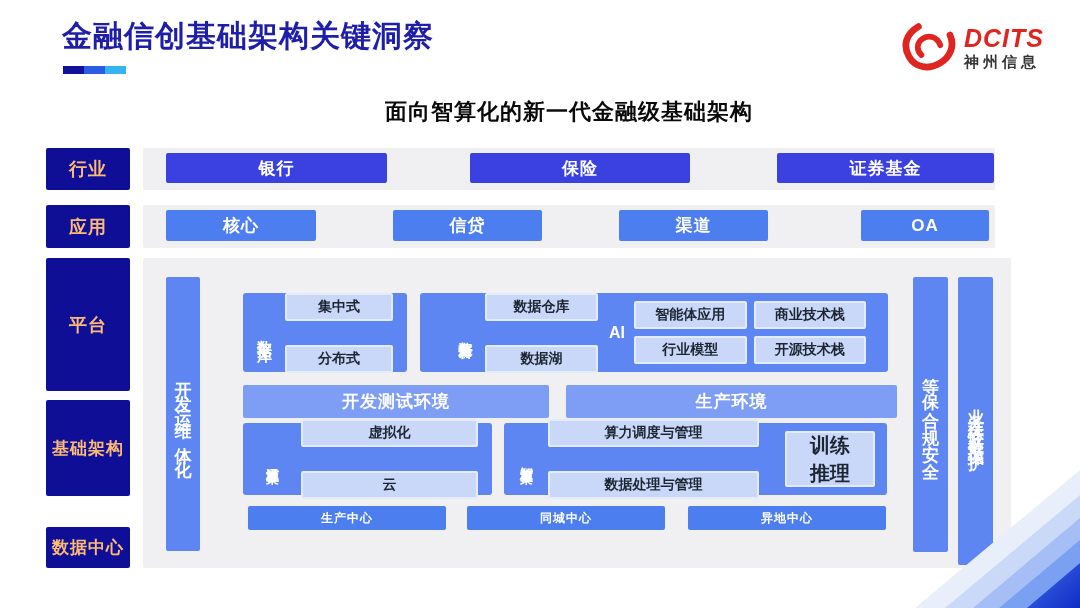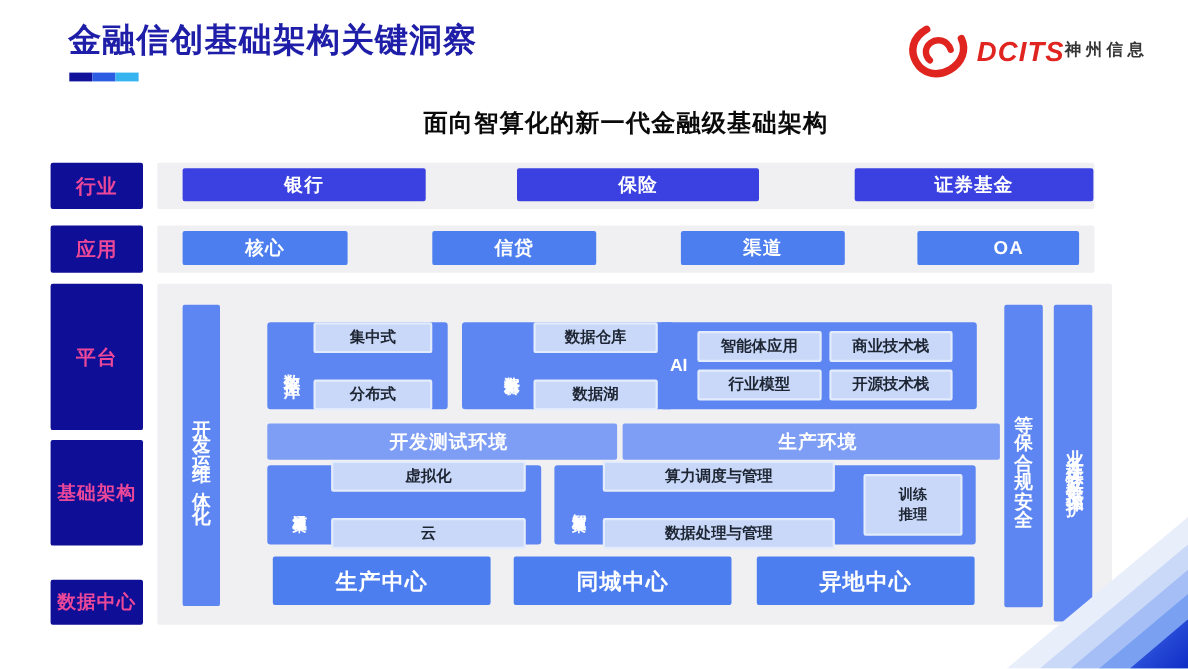--- a/index.html
+++ b/index.html
@@ -10,30 +10,30 @@
   
   .page-title{
     position:absolute;left:62px;top:16px;font-size:30px;font-weight:bold;
     color:#1e1ea8;letter-spacing:1px;white-space:nowrap;
   }
   .useg{position:absolute;top:66px;height:8px;width:21px;}
   #useg1{left:63px;background:#11119b;}
   #useg2{left:84px;background:#2b5ce2;}
   #useg3{left:105px;background:#35b4ef;}
   .logo{position:absolute;right:36px;top:18px;display:flex;align-items:center;gap:6px;}
-  .logo-text{display:flex;flex-direction:row;justify-content:center;}
+  .logo-text{display:flex;flex-direction:column;justify-content:center;}
   .logo-brand{font-size:25px;font-weight:bold;font-style:italic;color:#e0241f;letter-spacing:1px;line-height:1;}
   .logo-company{font-size:15px;font-weight:bold;color:#353535;letter-spacing:4px;margin-top:3px;line-height:1;}
   .subtitle{
     position:absolute;left:143px;top:97px;width:852px;text-align:center;
     font-size:22px;font-weight:bold;color:#0a0a0a;letter-spacing:1px;
   }
   
   .side-box{
-    position:absolute;left:46px;width:84px;background:#0e0e96;color:#ec4899;
+    position:absolute;left:46px;width:84px;background:#0e0e96;color:#fdba74;
     font-weight:bold;font-size:18px;display:flex;align-items:center;justify-content:center;
     border-radius:2px;letter-spacing:1px;z-index:2;
   }
   #sb-industry{top:148px;height:42px;}
   #sb-app{top:205px;height:43px;}
   #sb-platform{top:258px;height:133px;}
   #sb-infra{top:400px;height:96px;font-size:17px;}
   #sb-dc{top:527px;height:41px;font-size:17px;}
   
   .strip{position:absolute;left:143px;width:852px;background:#f0f0f2;border-radius:2px;z-index:0;}
@@ -42,21 +42,21 @@
   #panel{position:absolute;left:143px;top:258px;width:868px;height:310px;background:#f0f0f2;border-radius:2px;z-index:0;}
   
   .blockbtn{
     position:absolute;color:#fff;font-weight:bold;display:flex;align-items:center;
     justify-content:center;border-radius:2px;z-index:2;
   }
   .btn-ind{top:153px;height:30px;background:#3a41e0;font-size:17px;letter-spacing:1px;}
   #bi-1{left:166px;width:221px;} #bi-2{left:470px;width:220px;} #bi-3{left:777px;width:217px;}
   .btn-app{top:210px;height:31px;background:#4c7ef0;font-size:17px;letter-spacing:1px;}
   #ba-1{left:166px;width:150px;} #ba-2{left:393px;width:149px;}
-  #ba-3{left:619px;width:149px;} #ba-4{left:834px;width:128px;padding-left:19px;}
+  #ba-3{left:619px;width:149px;} #ba-4{left:861px;width:128px;}
   
   .vbar{
     position:absolute;background:#5d86f2;color:#fff;writing-mode:vertical-rl;
     text-orientation:upright;display:flex;align-items:center;justify-content:center;
     font-weight:bold;border-radius:2px;z-index:2;
   }
   #devops-bar{left:166px;top:277px;width:34px;height:274px;font-size:17px;letter-spacing:13px;}
   #security-bar{left:913px;top:277px;width:35px;height:275px;font-size:17px;letter-spacing:17px;}
   #continuity-bar{left:958px;top:277px;width:35px;height:288px;font-size:16px;letter-spacing:5px;}
   
@@ -77,33 +77,33 @@
   #g-db .vlabel{flex:0 0 42px;font-size:15px;}
   #g-da{left:420px;top:293px;width:165px;height:79px;padding-left:27px;}
   #g-da .vlabel{flex:0 0 38px;font-size:14px;letter-spacing:1px;}
   #g-ai{left:600px;top:293px;width:288px;height:79px;}
   #g-gc{left:243px;top:423px;width:249px;height:72px;}
   #g-gc .vlabel{flex:0 0 58px;font-size:13px;letter-spacing:1px;}
   #g-ic{left:504px;top:423px;width:383px;height:72px;}
   #g-ic .vlabel{flex:0 0 44px;font-size:13px;letter-spacing:1px;}
   .sidebox{
     flex:0 0 86px;height:52px;margin:0 12px 0 12px;background:#c9d8f8;border:2px solid #e3ecfc;
-    border-radius:2px;color:#1d2533;font-weight:bold;font-size:13px;display:flex;flex-direction:column;
+    border-radius:2px;color:#1d2533;font-weight:bold;font-size:20px;display:flex;flex-direction:column;
     align-items:center;justify-content:center;line-height:1.4;
   }
   
   .envbar{
     position:absolute;top:385px;height:33px;background:#7e9df5;color:#fff;font-weight:bold;
     font-size:17px;display:flex;align-items:center;justify-content:center;border-radius:2px;
-    z-index:2;letter-spacing:1px;padding-left:12px;
+    z-index:2;letter-spacing:1px;
   }
   #devtest{left:243px;width:306px;}
   #production{left:566px;width:331px;}
   
-  .center-btn{top:506px;height:44px;background:#4c7ef0;font-size:20px;letter-spacing:1px;}
+  .center-btn{top:506px;height:24px;background:#4c7ef0;font-size:12px;letter-spacing:1px;}
   #dc-1{left:248px;width:198px;} #dc-2{left:467px;width:198px;} #dc-3{left:688px;width:198px;}
   
   .deco{position:absolute;right:0;bottom:0;width:250px;height:180px;z-index:5;pointer-events:none;}
   .tri{position:absolute;right:0;bottom:0;clip-path:polygon(100% 0,100% 100%,0 100%);}
   #t1{width:165px;height:138px;background:#e9eefb;}
   #t2{width:135px;height:113px;background:#cbd9f8;}
   #t3{width:107px;height:90px;background:#a5bff6;}
   #t4{width:81px;height:68px;background:#7aa0f2;}
   #t5{width:53px;height:45px;background:linear-gradient(135deg,#3f6cea,#0f2cc4);}
 </style>

